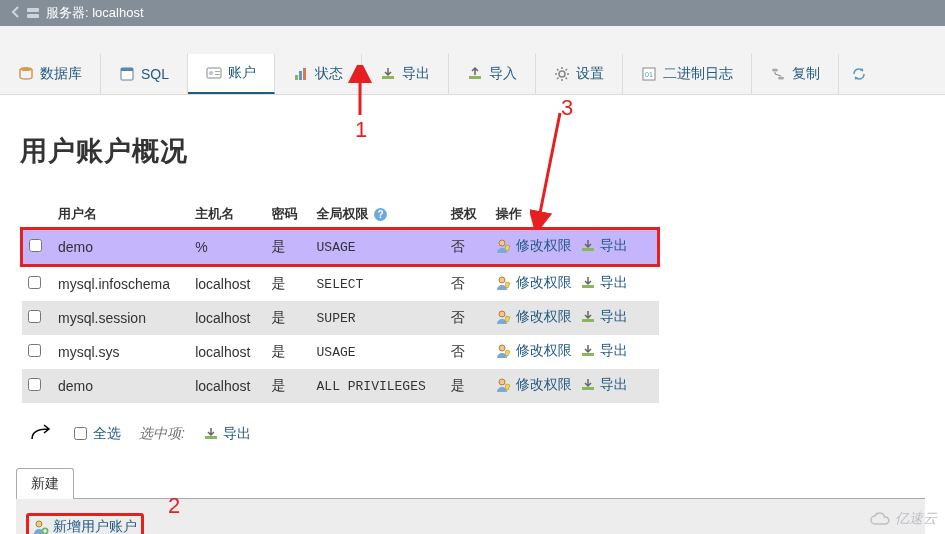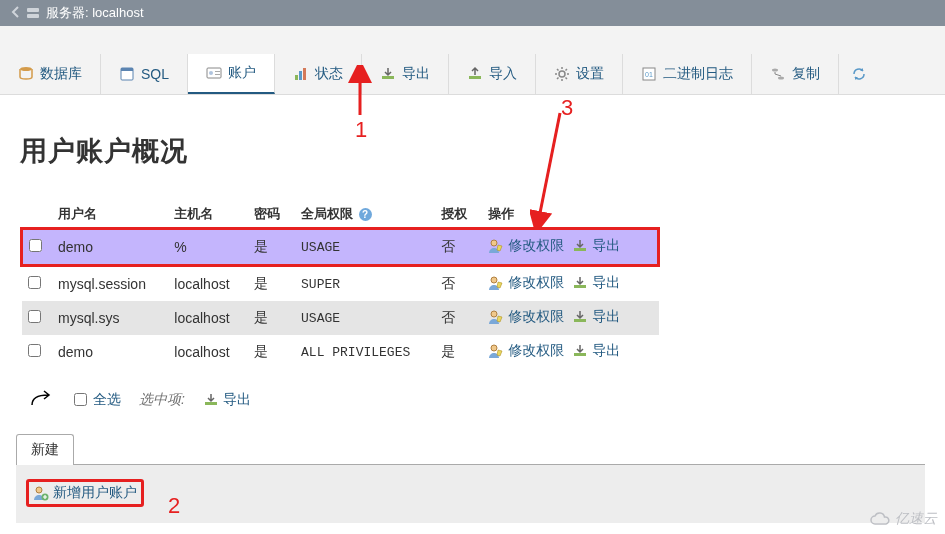--- a/index.html
+++ b/index.html
@@ -156,20 +156,36 @@
                 <circle cx="6" cy="5" r="3" fill="#f0c88a" stroke="#b08040"></circle>
                 <path d="M1 15c0-3 2.5-5 5-5s5 2 5 5" fill="#7aa8d8"></path>
                 <path d="M10 7l4 1-2 5-3-1z" fill="#e8d860" stroke="#b09020" stroke-width="0.6"></path>
               </svg> 修改权限</span><span class="op link"><svg width="16" height="16" viewBox="0 0 16 16">
                 <rect x="2" y="10" width="12" height="3" fill="#8ab75a"></rect>
                 <path d="M8 2v7M5 6l3 3 3-3" stroke="#666" stroke-width="1.5" fill="none"></path>
               </svg> 导出</span></td>
         </tr>
         <tr>
           <td class="checkcol"><input type="checkbox" style=""></td>
+          <td>mysql.infoschema</td>
+          <td>localhost</td>
+          <td>是</td>
+          <td class="mono">SELECT</td>
+          <td>否</td>
+          <td><span class="op link"><svg width="16" height="16" viewBox="0 0 16 16">
+                <circle cx="6" cy="5" r="3" fill="#f0c88a" stroke="#b08040"></circle>
+                <path d="M1 15c0-3 2.5-5 5-5s5 2 5 5" fill="#7aa8d8"></path>
+                <path d="M10 7l4 1-2 5-3-1z" fill="#e8d860" stroke="#b09020" stroke-width="0.6"></path>
+              </svg> 修改权限</span><span class="op link"><svg width="16" height="16" viewBox="0 0 16 16">
+                <rect x="2" y="10" width="12" height="3" fill="#8ab75a"></rect>
+                <path d="M8 2v7M5 6l3 3 3-3" stroke="#666" stroke-width="1.5" fill="none"></path>
+              </svg> 导出</span></td>
+        </tr>
+        <tr>
+          <td class="checkcol"><input type="checkbox" style=""></td>
           <td>mysql.session</td>
           <td>localhost</td>
           <td>是</td>
           <td class="mono">SUPER</td>
           <td>否</td>
           <td><span class="op link"><svg width="16" height="16" viewBox="0 0 16 16">
                 <circle cx="6" cy="5" r="3" fill="#f0c88a" stroke="#b08040"></circle>
                 <path d="M1 15c0-3 2.5-5 5-5s5 2 5 5" fill="#7aa8d8"></path>
                 <path d="M10 7l4 1-2 5-3-1z" fill="#e8d860" stroke="#b09020" stroke-width="0.6"></path>
               </svg> 修改权限</span><span class="op link"><svg width="16" height="16" viewBox="0 0 16 16">

